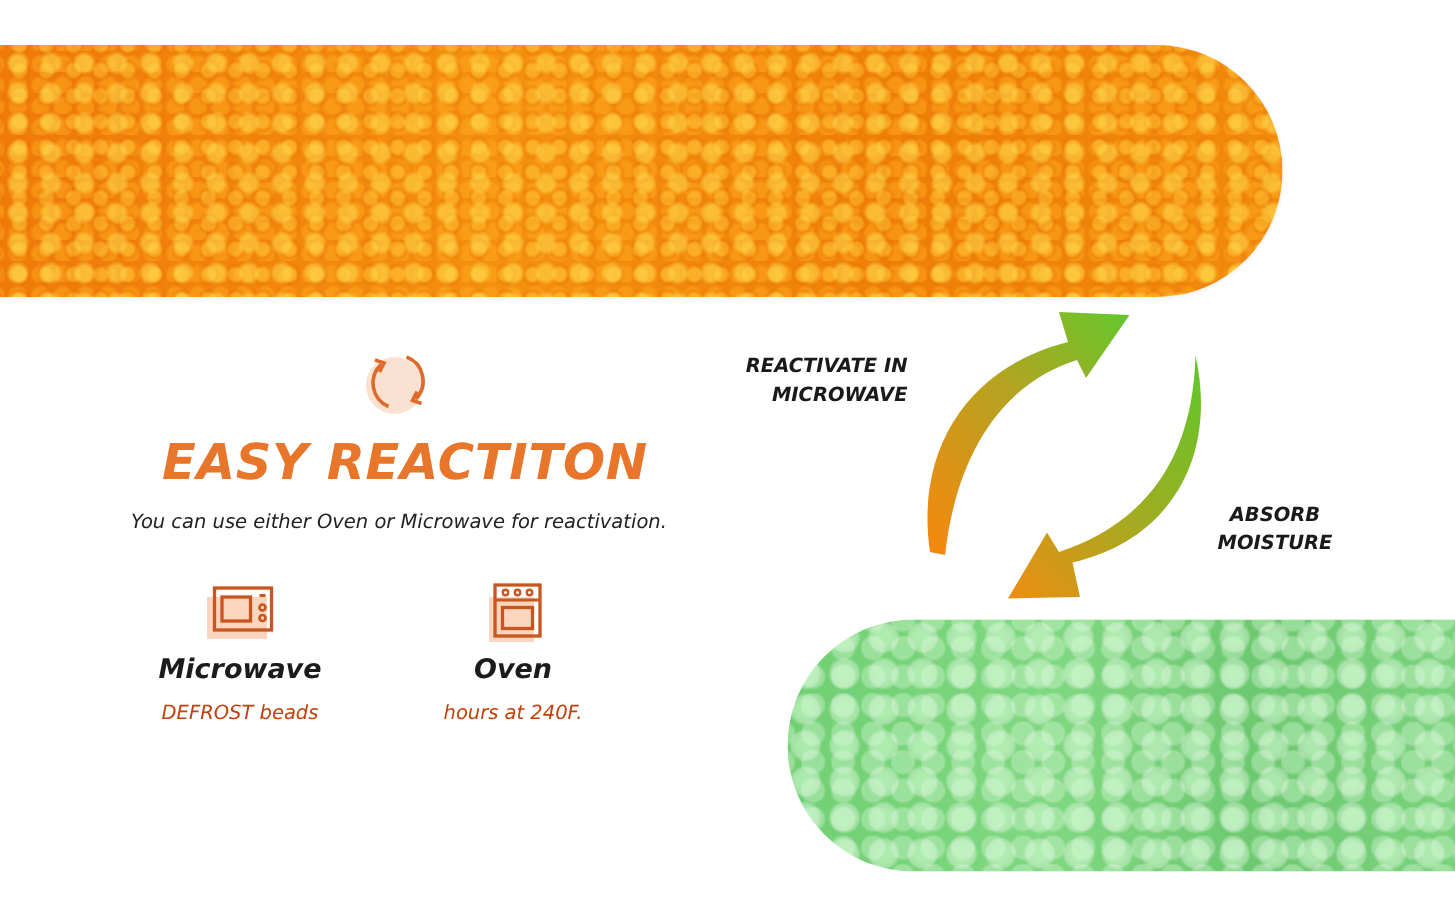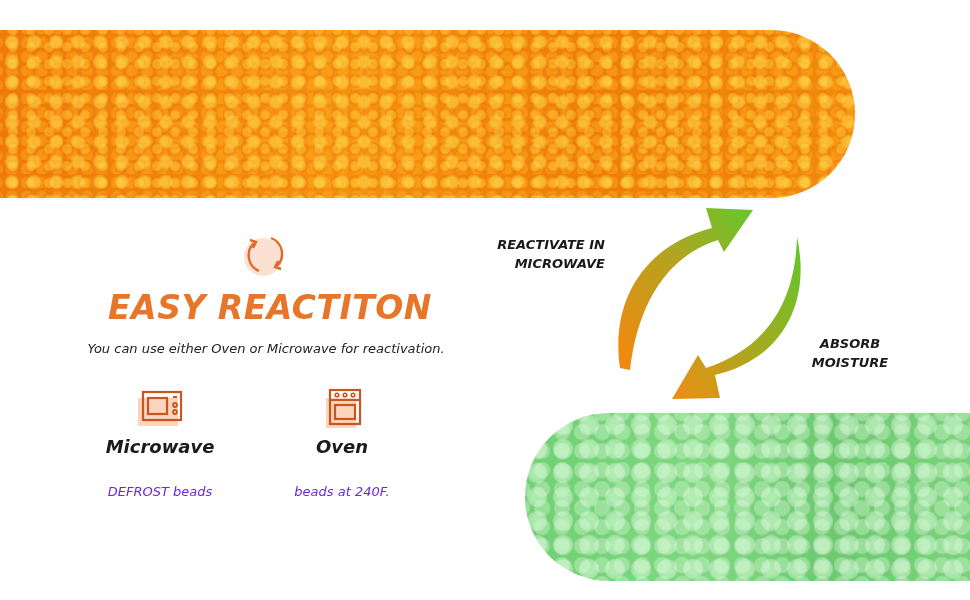--- a/index.html
+++ b/index.html
@@ -40,22 +40,22 @@
 
   .method { position: absolute; width: 160px; text-align: center; }
   .method.microwave { left: 80px; top: 388px; }
   .method.oven { left: 262px; top: 388px; }
   .method .icon { height: 40px; display: flex; justify-content: center; }
   .method .name {
     margin-top: 8px; font-family: "DejaVu Sans", sans-serif; font-style: italic;
     font-weight: bold; font-size: 18px; color: #1b1b1b;
   }
   .method .desc {
-    margin-top: 24px; font-family: "DejaVu Sans", sans-serif; font-style: italic;
-    font-size: 13px; line-height: 21px; color: #6d28d9;
+    margin-top: 8px; font-family: "DejaVu Sans", sans-serif; font-style: italic;
+    font-size: 13px; line-height: 21px; color: #c2410c;
   }
 
   .label {
     position: absolute; font-family: "DejaVu Sans", sans-serif; font-weight: bold; font-style: italic;
     font-size: 13px; line-height: 19px; color: #1a1a1a; text-align: center;
   }
   .label.reactivate { left: 475px; top: 235px; width: 130px; text-align: right; }
   .label.absorb { left: 800px; top: 318px; width: 100px; margin-top: 16px; }
 
   .arrows { position: absolute; left: 600px; top: 200px; width: 230px; height: 210px; }
@@ -103,21 +103,21 @@
       <rect x="10" y="2" width="30" height="34" fill="none" stroke="#c8561e" stroke-width="2.2"></rect>
       <line x1="10" y1="12" x2="40" y2="12" stroke="#c8561e" stroke-width="2"></line>
       <circle cx="17" cy="7" r="1.8" fill="none" stroke="#c8561e" stroke-width="1.6"></circle>
       <circle cx="25" cy="7" r="1.8" fill="none" stroke="#c8561e" stroke-width="1.6"></circle>
       <circle cx="33" cy="7" r="1.8" fill="none" stroke="#c8561e" stroke-width="1.6"></circle>
       <rect x="15" y="17" width="20" height="14" fill="none" stroke="#c8561e" stroke-width="2.2"></rect>
     </svg>
   </div>
   <div class="name">Oven</div>
   <div class="desc">
-    <div>beads at 240F.</div>
+    <div>hours at 240F.</div>
   </div>
 </div>
 
 <div class="label reactivate">
   <div>REACTIVATE IN</div>
   <div>MICROWAVE</div>
 </div>
 <div class="label absorb">
   <div>ABSORB</div>
   <div>MOISTURE</div>

